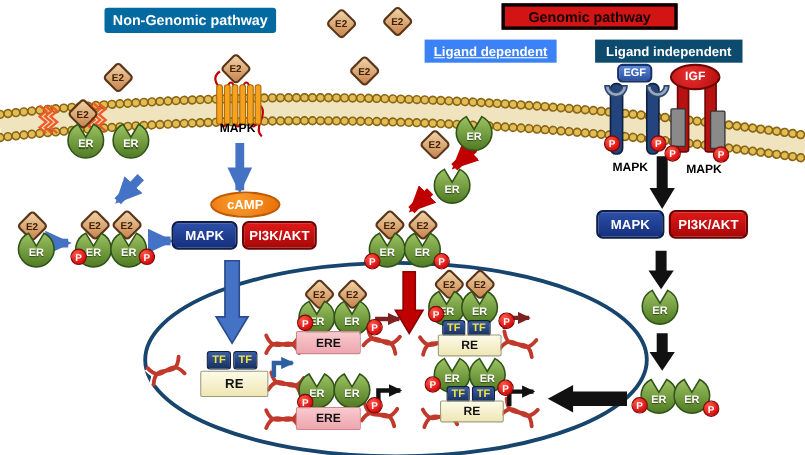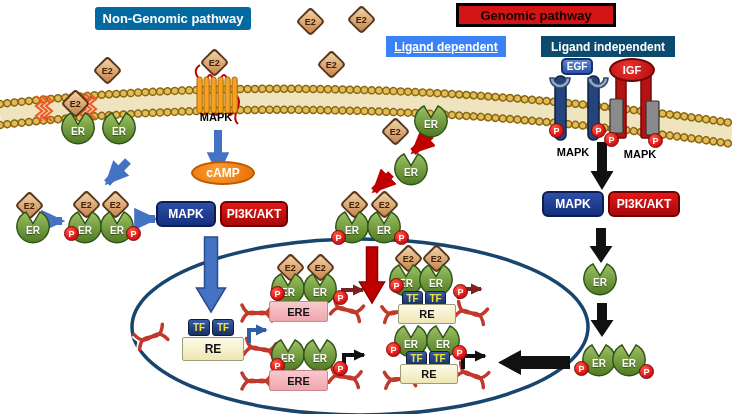--- a/index.html
+++ b/index.html
@@ -182,21 +182,21 @@
   <div class="lbl title-blue" style="left:95px;top:7px;width:156px;height:23px;">Non-Genomic pathway</div>
   <div class="lbl title-red" style="left:456px;top:3px;width:160px;height:24px;">Genomic pathway</div>
   <div class="lbl tag-red" style="left:386px;top:36px;width:120px;height:21px;">Ligand dependent</div>
   <div class="lbl tag-black" style="left:541px;top:36px;width:134px;height:21px;">Ligand independent</div>
   <div class="lbl plain" style="left:193px;top:111px;width:46px;height:12px;">MAPK</div>
   <div class="lbl plain" style="left:550px;top:145px;width:46px;height:13px;">MAPK</div>
   <div class="lbl plain" style="left:617px;top:147px;width:46px;height:13px;">MAPK</div>
   <div class="lbl egf" style="left:561px;top:58px;width:32px;height:17px;">EGF</div>
   <div class="lbl igf" style="left:609px;top:58px;width:46px;height:24px;">IGF</div>
 
-  <div class="lbl camp" style="left:191px;top:161px;width:64px;height:24px;">cAMP</div>
+  <div class="lbl camp" style="left:191px;top:174px;width:64px;height:24px;">cAMP</div>
   <div class="lbl kin-blue" style="left:156px;top:201px;width:60px;height:26px;">MAPK</div>
   <div class="lbl kin-red" style="left:220px;top:201px;width:68px;height:26px;">PI3K/AKT</div>
   <div class="lbl kin-blue" style="left:542px;top:191px;width:62px;height:26px;">MAPK</div>
   <div class="lbl kin-red" style="left:608px;top:191px;width:72px;height:26px;">PI3K/AKT</div>
 
   <div class="e2" style="left:300px;top:11px;">
       <span>E2</span>
     </div>
   <div class="e2" style="left:351px;top:9px;">
       <span>E2</span>

